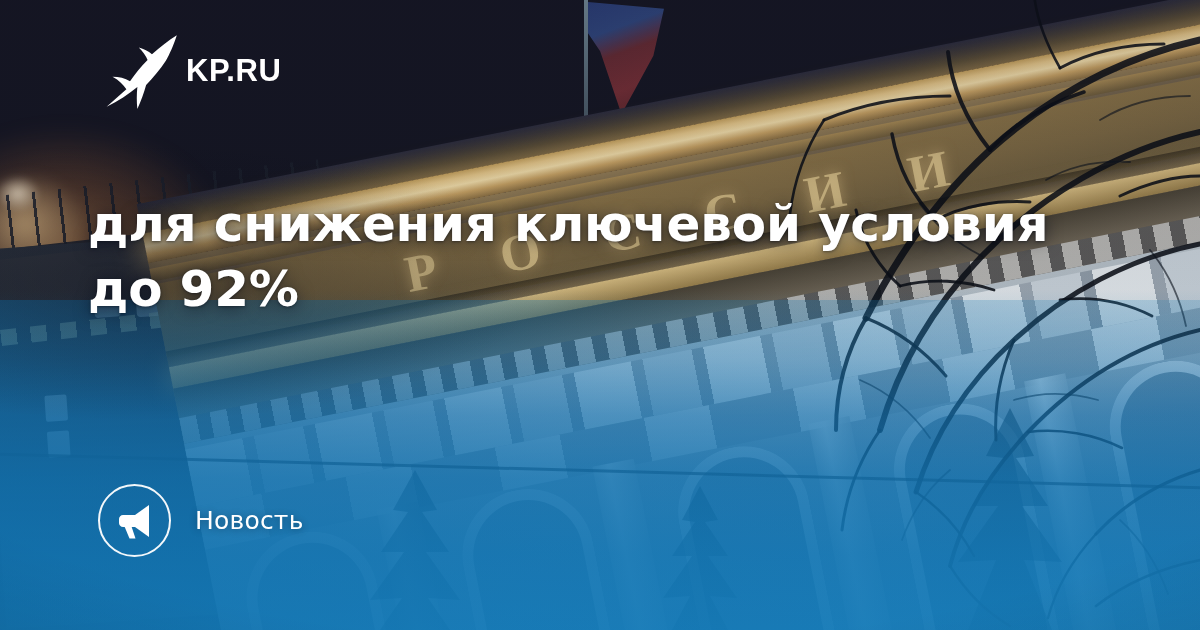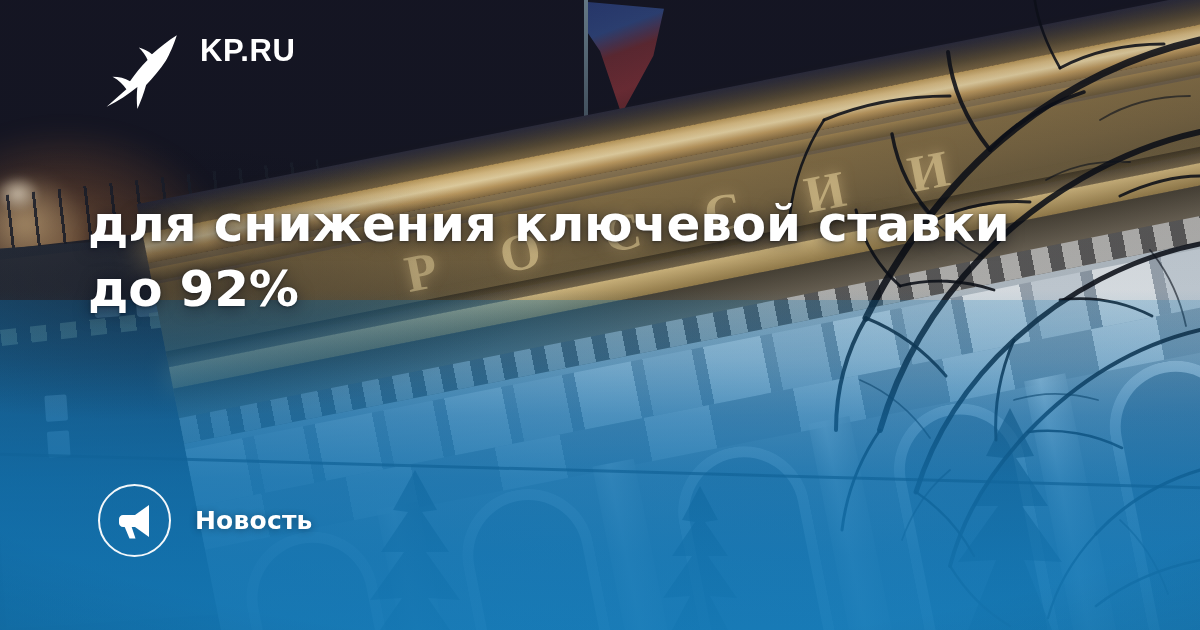--- a/index.html
+++ b/index.html
@@ -207,21 +207,21 @@
   .vignette{
     position:absolute; inset:0;
     background:radial-gradient(135% 115% at 50% 42%, rgba(0,0,0,0) 52%, rgba(0,0,0,.30) 100%);
   }
 
   
   .ui{ position:absolute; inset:0; }
 
   .brand{
     position:absolute; left:104px; top:33px;
-    display:flex; align-items:flex-start; gap:22px;
+    display:flex; align-items:center; gap:8px;
   }
   .brand-bird{ width:74px; height:76px; display:block; }
   .brand-name{
     color:#fff; font-size:31px; font-weight:700; letter-spacing:.6px;
     font-family:"Liberation Sans","DejaVu Sans",sans-serif;
   }
 
   .headline{
     position:absolute; left:88px; top:192px; width:1010px;
     color:#fff;
@@ -236,21 +236,21 @@
     position:absolute; left:98px; top:484px;
     display:flex; align-items:center; gap:24px;
   }
   .badge-circle{
     width:73px; height:73px; border-radius:50%;
     border:2px solid rgba(255,255,255,.95);
     display:flex; align-items:center; justify-content:center;
   }
   .megaphone{ width:40px; height:40px; display:block; }
   .badge-label{
-    color:#fff; font-size:25px; font-weight:700; letter-spacing:.2px;
+    color:#fff; font-size:25px; font-weight:400; letter-spacing:.2px;
     text-shadow:0 1px 7px rgba(6,30,50,.45);
     font-family:"DejaVu Sans","Liberation Sans",sans-serif;
   }
 </style>
 </head>
 <body>
 
 <div id="card">
 
   <div class="photo">
@@ -369,21 +369,21 @@
       <svg class="brand-bird" viewBox="0 0 100 104">
         <path fill="#ffffff" d="M99 3 C88 10 76 19 65 29 C60 25 54 22 47 20 C53 26 57 32 59 37
                  C50 46 42 56 35 66 C28 62 20 60 11 60 C20 65 26 71 30 77
                  C22 84 13 92 3 101 C19 93 33 84 45 74 C44 84 44 94 45 104
                  C50 93 54 82 57 71 C67 61 76 50 84 38 C89 29 95 16 99 3 Z"></path>
       </svg>
       <span class="brand-name">KP.RU</span>
     </div>
 
     <h1 class="headline">
-      <span>для снижения ключевой ставки</span>
+      <span>для снижения ключевой условия</span>
       <span>до 92%</span>
     </h1>
 
     <div class="badge">
       <span class="badge-circle">
         <svg class="megaphone" viewBox="0 0 40 40">
           <path fill="#ffffff" d="M34 4 L34 36 L20 26 L20 14 Z"></path>
           <path fill="#ffffff" d="M8 14 L20 14 L20 26 L8 26 C5.8 26 4 24.2 4 22 L4 18 C4 15.8 5.8 14 8 14 Z"></path>
           <path fill="#ffffff" d="M9.5 25.5 L16.5 25.5 L20.5 37.5 L14.5 37.5 Z"></path>
         </svg>

